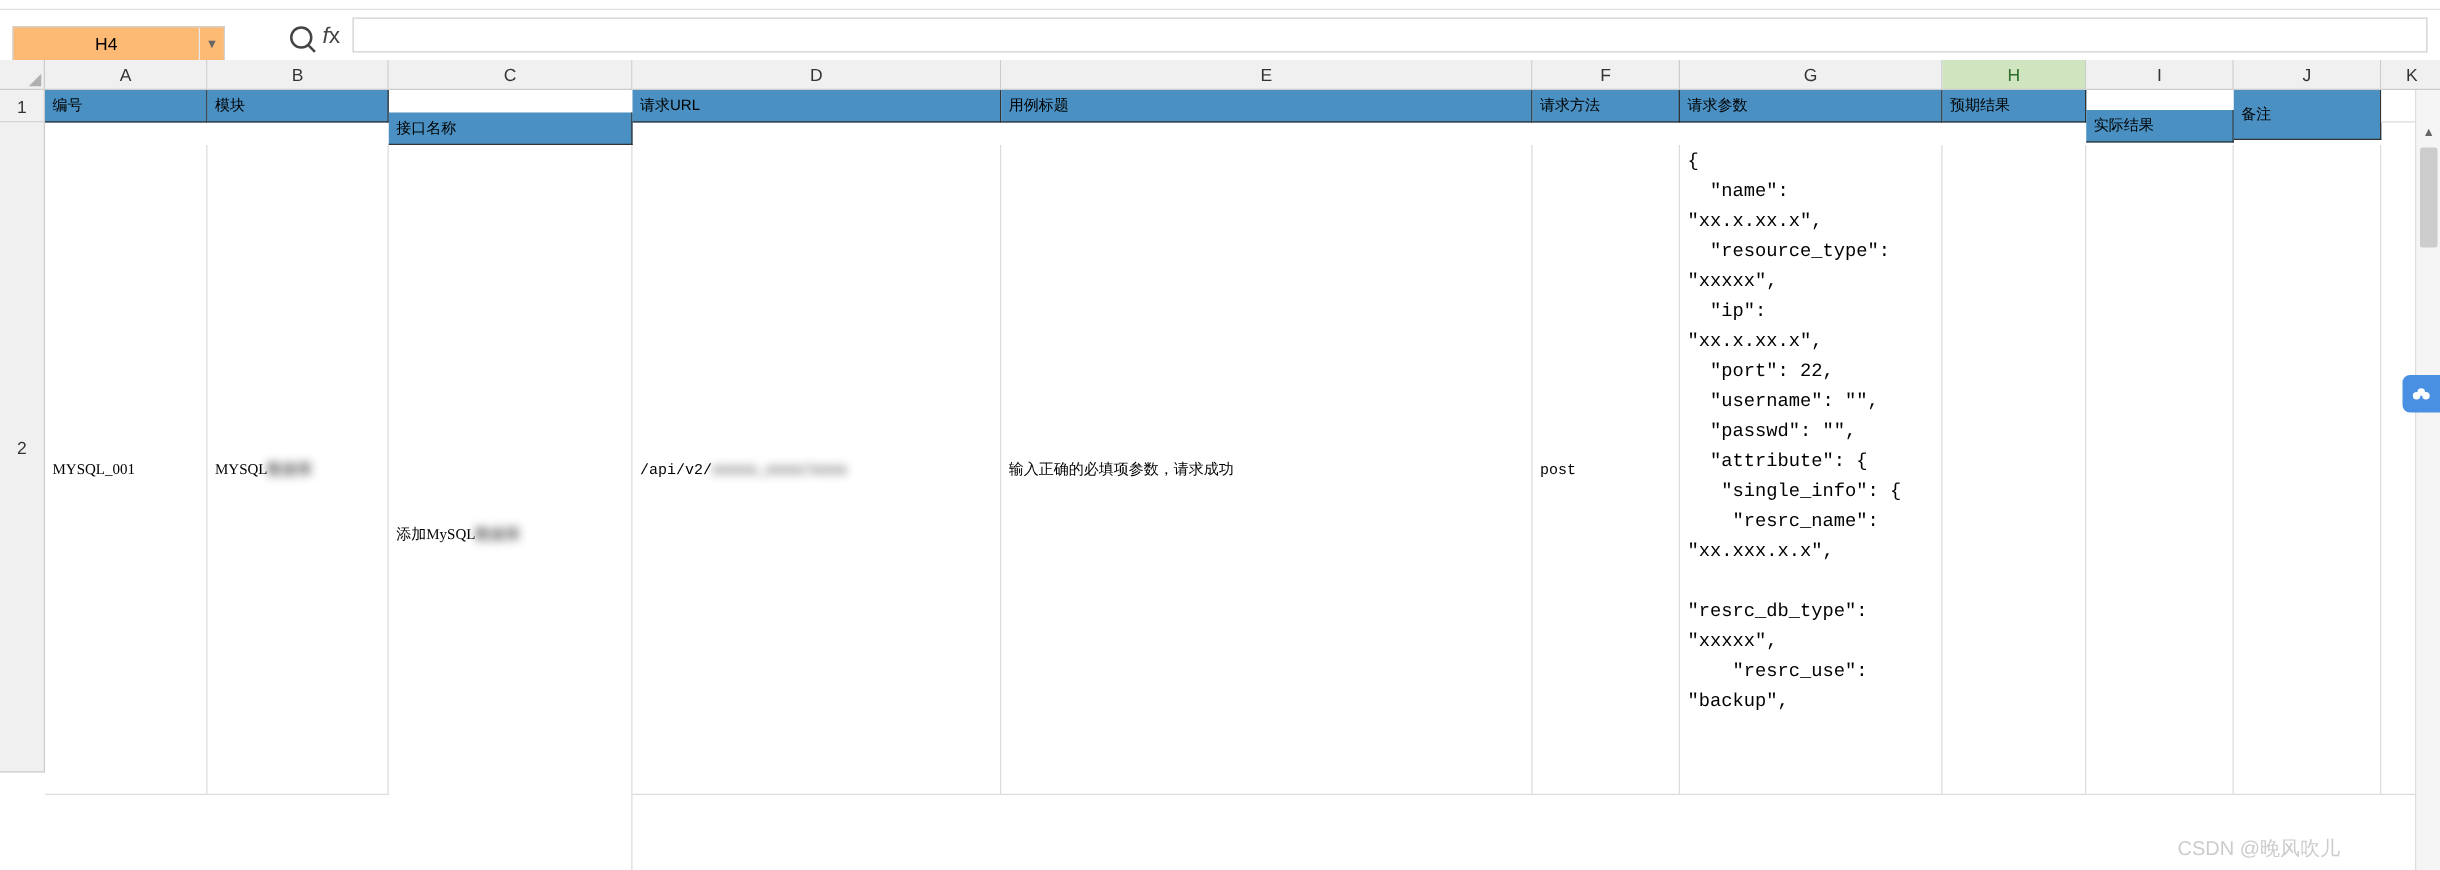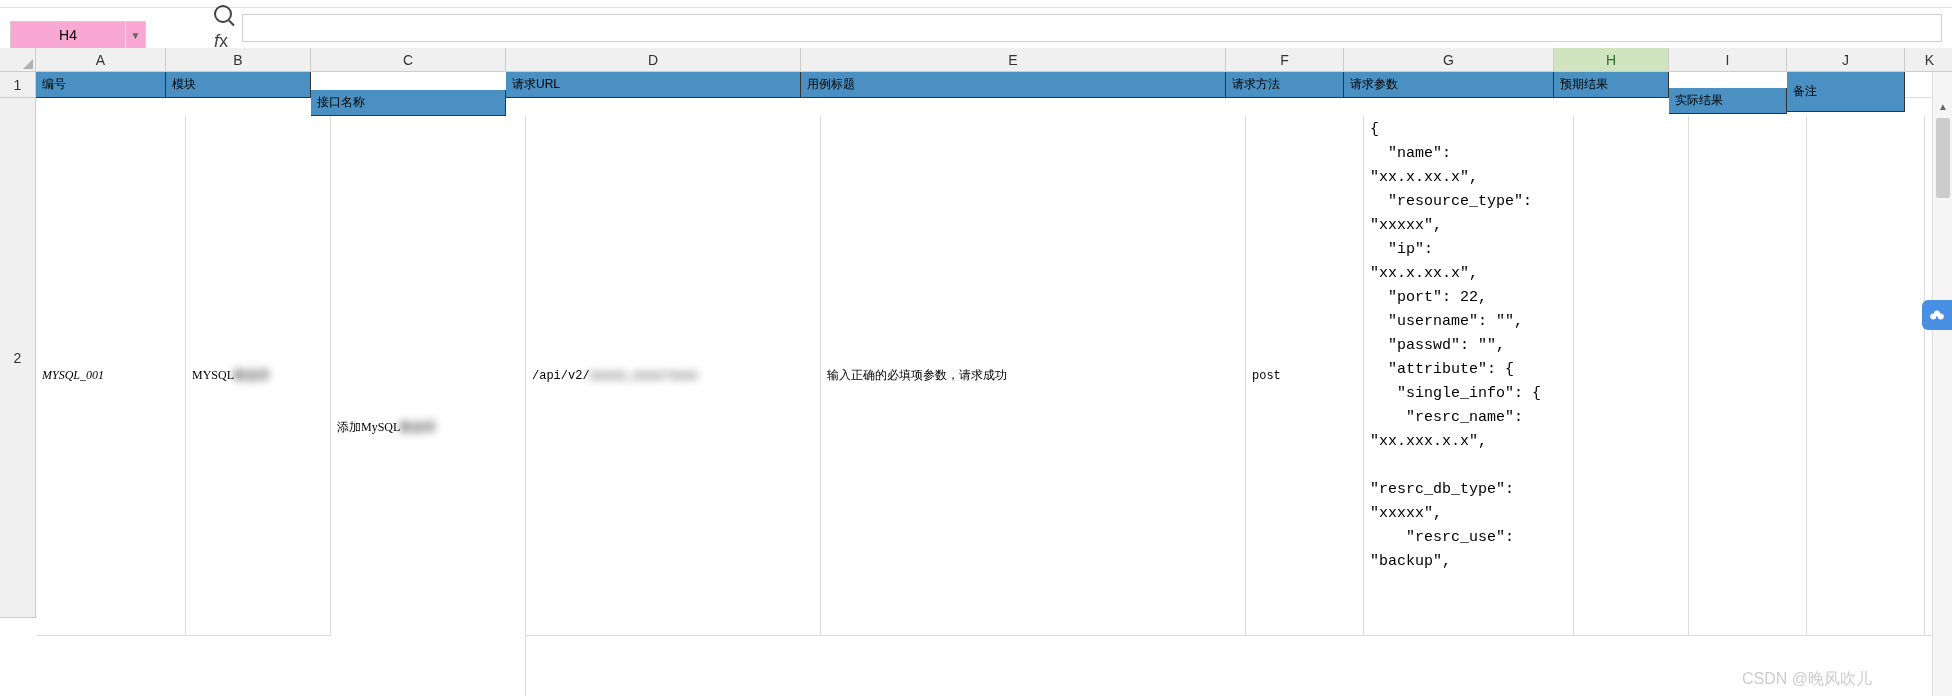--- a/index.html
+++ b/index.html
@@ -2,24 +2,24 @@
 <html><head>
   <meta charset="utf-8">
   <style>
     * { box-sizing: border-box; margin: 0; padding: 0; }
     body { font-family: "Microsoft YaHei", Arial, sans-serif; font-size: 14px; background: #fff; overflow: hidden; width: 1952px; height: 696px; position: relative; }
     
     .toolbar-remnant { height: 8px; background: #fff; border-bottom: 1px solid #e0e0e0; position: relative; }
     .toolbar-remnant::before { content: ""; position: absolute; top: -20px; left: 0; right: 0; height: 28px; }
     
     .formula-bar { height: 40px; display: flex; align-items: center; padding: 6px 10px; gap: 10px; background: #fff; }
-    .name-box { width: 136px; height: 28px; border: 1px solid #d0d0d0; display: flex; align-items: center; position: relative; background: #f9a8d4; margin-top: 14px; }
+    .name-box { width: 170px; height: 28px; border: 1px solid #d0d0d0; display: flex; align-items: center; position: relative; background: #fdba74; margin-top: 14px; }
     .name-box-text { flex: 1; text-align: center; font-size: 14px; }
     .name-box-arrow { width: 20px; text-align: center; color: #666; font-size: 10px; border-left: 1px solid #e8e8e8; height: 100%; display: flex; align-items: center; justify-content: center; }
-    .fx-container { display: flex; align-items: flex-start; gap: 8px; margin-left: 58px; flex-direction: column; }
+    .fx-container { display: flex; align-items: flex-end; gap: 8px; margin-left: 42px; }
     .fx-icon { font-size: 18px; color: #444; }
     .zoom-icon { width: 18px; height: 18px; border: 2px solid #444; border-radius: 50%; position: relative; }
     .zoom-icon::after { content: ""; position: absolute; width: 7px; height: 2px; background: #444; bottom: -3px; right: -5px; transform: rotate(45deg); }
     .formula-input { flex: 1; height: 28px; border: 1px solid #d0d0d0; padding: 0 6px; outline: none; }
     
     .grid-container { display: flex; height: calc(100% - 48px); position: relative; }
     
     .corner-cell { width: 36px; height: 24px; background: #f0f0f0; border-right: 1px solid #ccc; border-bottom: 1px solid #ccc; position: absolute; top: 0; left: 0; z-index: 3; display: flex; align-items: flex-end; justify-content: flex-end; }
     .corner-cell::after { content: ""; width: 0; height: 0; border-left: 10px solid transparent; border-bottom: 10px solid #b0b0b0; margin: 2px; }
     
@@ -94,21 +94,21 @@
         <div class="cell header-cell" style="width: 295px; height: 26px;">请求URL</div>
         <div class="cell header-cell" style="width: 425px; height: 26px;">用例标题</div>
         <div class="cell header-cell" style="width: 118px; height: 26px;">请求方法</div>
         <div class="cell header-cell" style="width: 210px; height: 26px;">请求参数</div>
         <div class="cell header-cell" style="width: 115px; height: 26px;">预期结果</div>
         <div class="cell header-cell" style="width: 118px; height: 26px; margin-top: 16px;">实际结果</div>
         <div class="cell header-cell" style="width: 118px; height: 40px;">备注</div>
         <div class="cell header-cell" style="width: 50px; height: 26px; background: rgb(255, 255, 255); border-top: none; border-right: 1px solid rgb(220, 220, 220); border-bottom: 1px solid rgb(220, 220, 220); border-left: none; border-image: initial;"></div>
       </div>
       <div class="grid-row">
-        <div class="cell middle " style="width: 150px; height: 520px; font-style: italic;">MYSQL_001</div>
+        <div class="cell middle " style="width: 130px; height: 520px;">MYSQL_001</div>
         <div class="cell middle " style="width: 145px; height: 520px;">
           <span>MYSQL<span class="blur-text">数据库</span></span>
         </div>
         <div class="cell middle " style="width: 195px; height: 623px;">
           <span>添加MySQL<span class="blur-text">数据库</span></span>
         </div>
         <div class="cell middle " style="width: 295px; height: 520px; font-family: &quot;Courier New&quot;, monospace;">
           <span>/api/v2/<span class="blur-text">xxxxx_xxxx/xxxx</span></span>
         </div>
         <div class="cell middle " style="width: 425px; height: 520px;">输入正确的必填项参数，请求成功</div>

